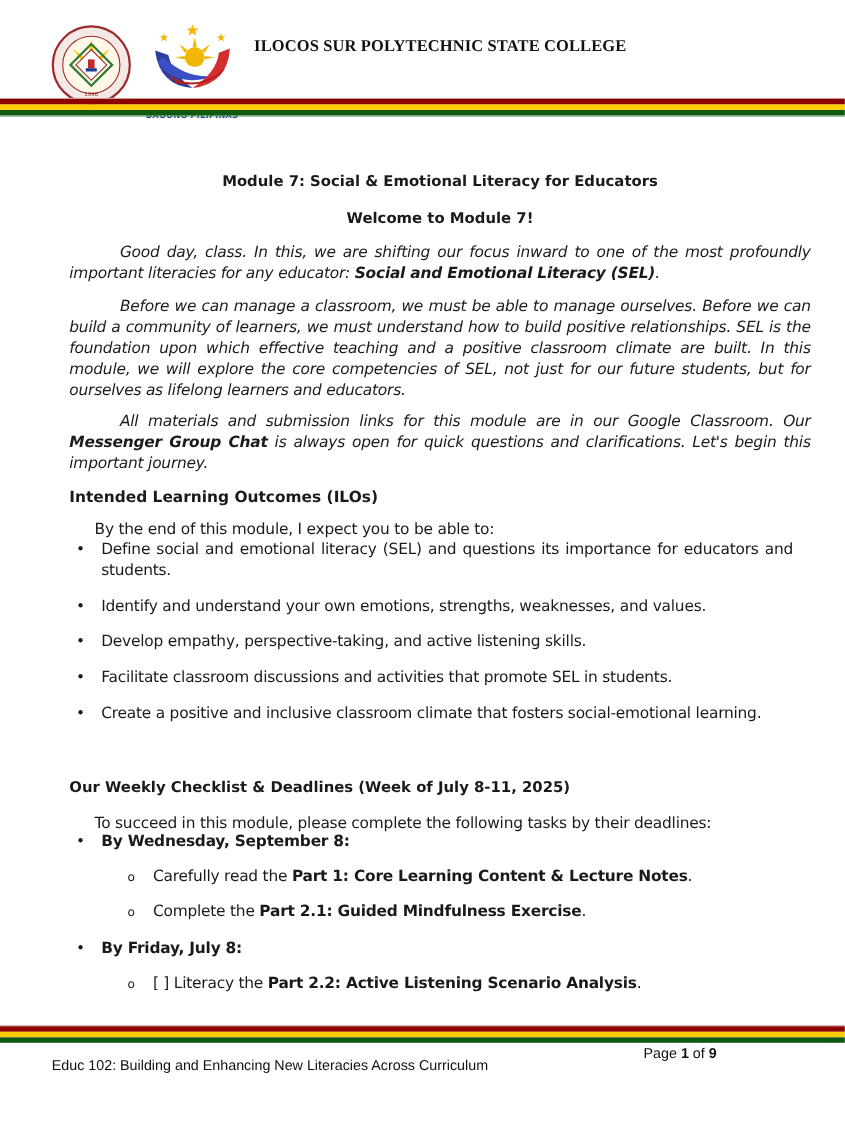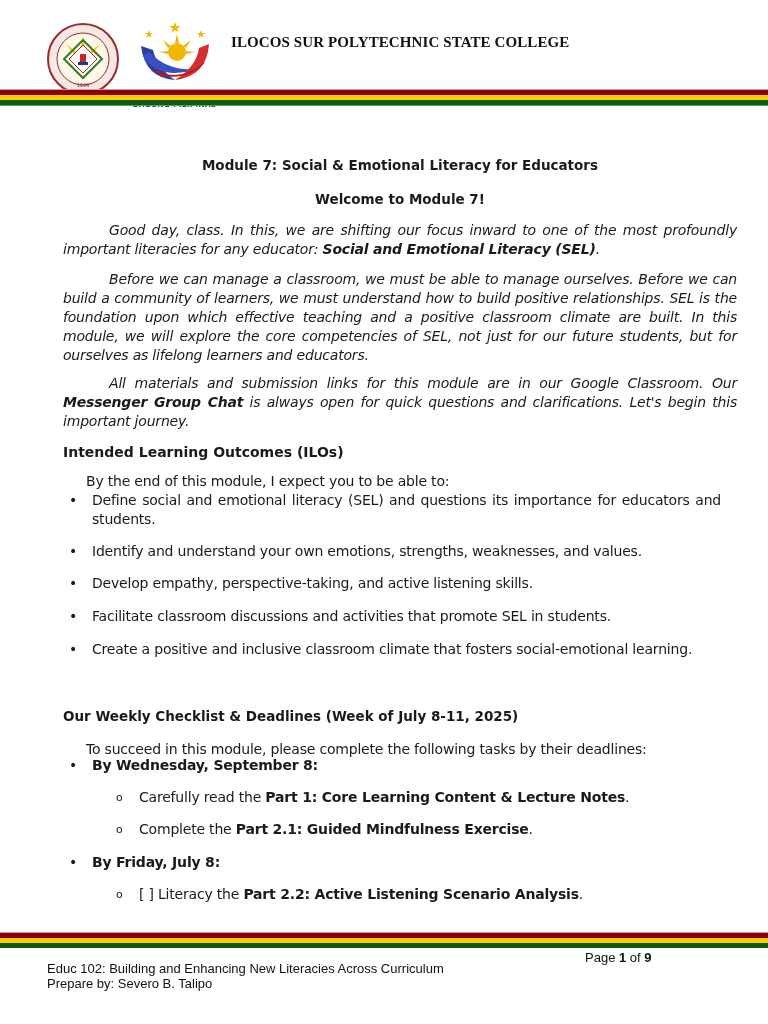--- a/index.html
+++ b/index.html
@@ -177,16 +177,15 @@
 
   <div class="stripes bottom-stripes">
     <div class="thin"></div>
     <div class="s red"></div>
     <div class="s yellow"></div>
     <div class="s green"></div>
   </div>
 
   <div class="footer">
     <div class="line">Educ 102: Building and Enhancing New Literacies Across Curriculum</div>
-    <div class="line">Prepare by: Severo B. Talipo</div>
   </div>
   <div class="page-num"><span>Page </span><b>1</b><span> of </span><b>9</b></div>
 </div>
 
 </body></html>

